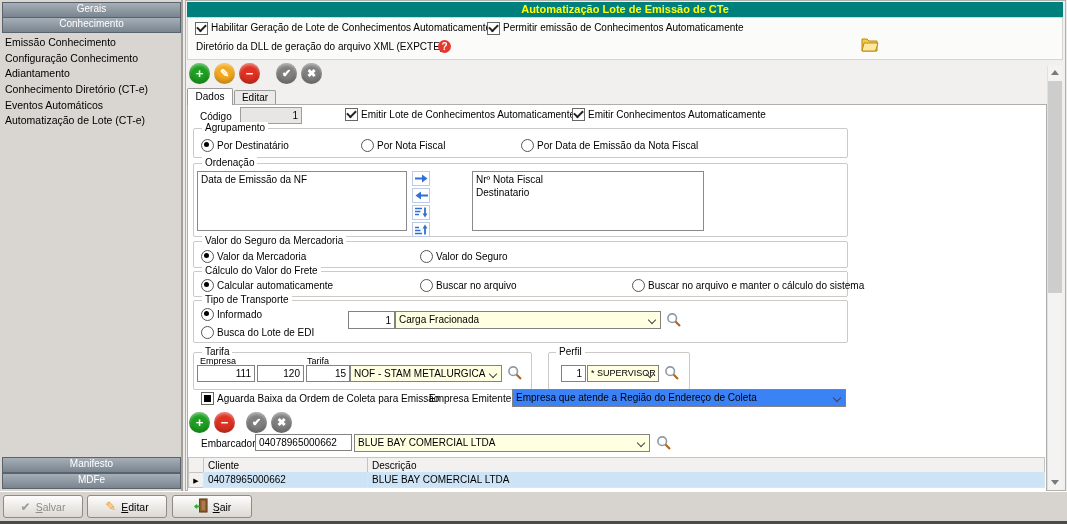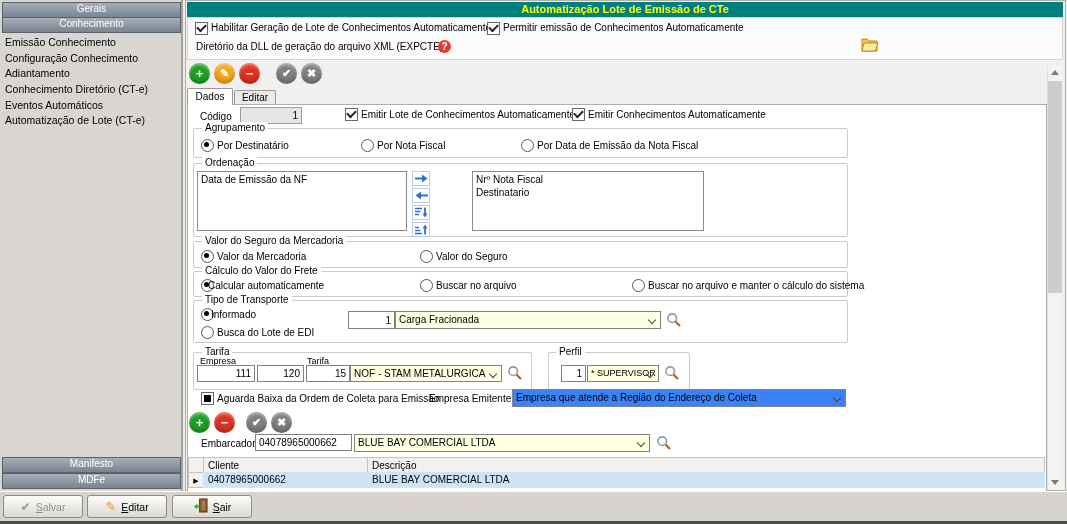--- a/index.html
+++ b/index.html
@@ -210,30 +210,30 @@
   <div class="fs" style="left:193px;top:241px;width:655px;height:27px;"></div>
   <span class="fs-legend" style="left:202px;top:235px;">Valor do Seguro da Mercadoria</span>
   <span class="radio sel" style="left:201px;top:250px;"></span>
   <span class="lbl" style="left:217px;top:251px;">Valor da Mercadoria</span>
   <span class="radio" style="left:420px;top:250px;"></span>
   <span class="lbl" style="left:436px;top:251px;">Valor do Seguro</span>
 
   <div class="fs" style="left:193px;top:271px;width:655px;height:26px;"></div>
   <span class="fs-legend" style="left:202px;top:265px;">Cálculo do Valor do Frete</span>
   <span class="radio sel" style="left:201px;top:279px;"></span>
-  <span class="lbl" style="left:208px;top:280px;">Calcular automaticamente</span>
+  <span class="lbl" style="left:217px;top:280px;">Calcular automaticamente</span>
   <span class="radio" style="left:420px;top:279px;"></span>
   <span class="lbl" style="left:436px;top:280px;">Buscar no arquivo</span>
   <span class="radio" style="left:632px;top:279px;"></span>
   <span class="lbl" style="left:648px;top:280px;">Buscar no arquivo e manter o cálculo do sistema</span>
 
   <div class="fs" style="left:193px;top:300px;width:655px;height:43px;"></div>
   <span class="fs-legend" style="left:202px;top:294px;">Tipo de Transporte</span>
   <span class="radio sel" style="left:201px;top:308px;"></span>
-  <span class="lbl" style="left:211px;top:309px;">Informado</span>
+  <span class="lbl" style="left:217px;top:309px;">Informado</span>
   <span class="radio" style="left:201px;top:326px;"></span>
   <span class="lbl" style="left:217px;top:327px;">Busca do Lote de EDI</span>
   <input class="inp num" style="left: 348px; top: 311px; width: 47px; height: 18px;" value="1">
   <div class="combo" style="left:395px;top:311px;width:266px;">
     <span>Carga Fracionada</span>
     <span class="chev"></span>
   </div>
   <span class="mag" style="left:666px;top:312px;">
     <svg width="16" height="16" viewBox="0 0 16 16">
         <circle cx="6.2" cy="6.2" r="4.3" fill="none" stroke="#8d9aa6" stroke-width="1.6"></circle>

